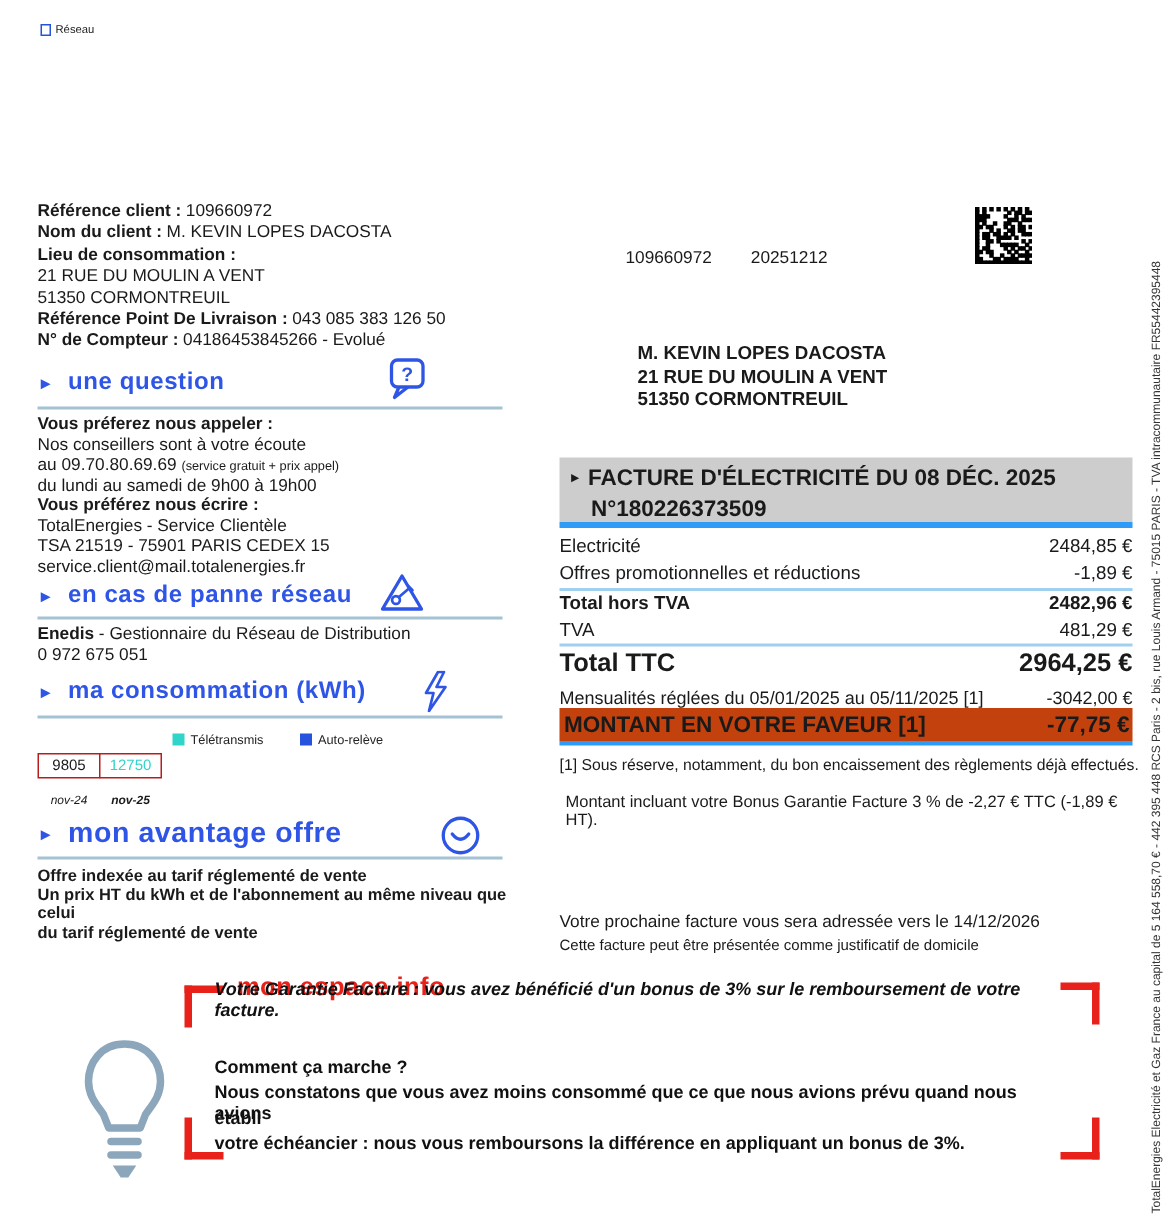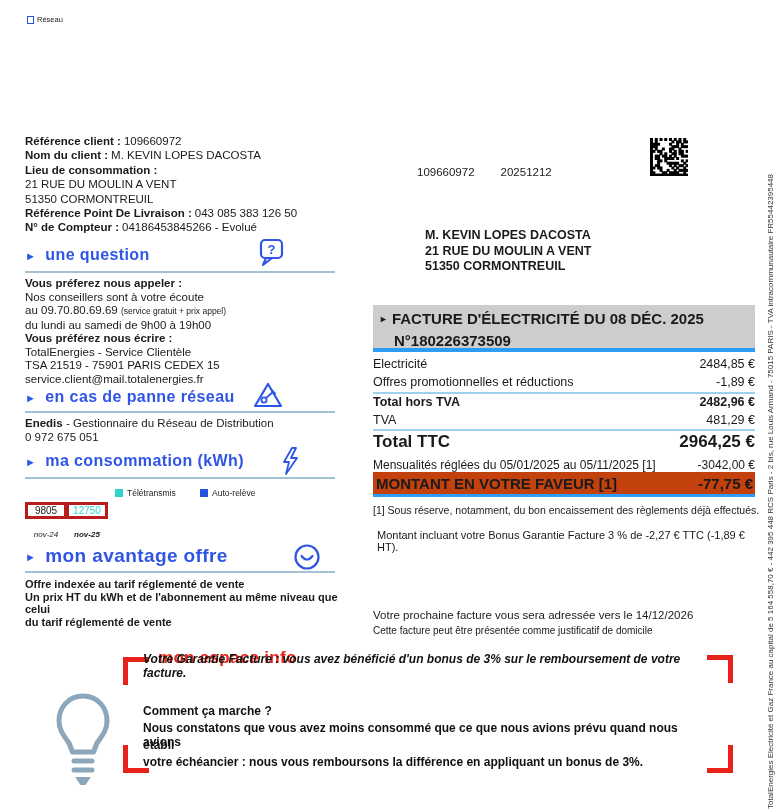--- a/index.html
+++ b/index.html
@@ -22,21 +22,21 @@
   .rule { height:2px; background:#a4c2d4; }
 
   .txtblock { font-size:11.5px; line-height:13.5px; width:340px; }
   .small-note { font-size:8.5px; }
 
   
   .legend-item { display:flex; align-items:center; gap:4px; font-size:8.5px; color:#222; }
   .sw { width:8px; height:8px; display:inline-block; }
   .sw-teal { background:#2fd5c8; }
   .sw-blue { background:#2553de; }
-  .valbox { width:42px; height:17px; border:3px solid #b91c1c; display:inline-flex; align-items:center; justify-content:center; font-size:10px; background:#fff; }
+  .valbox { width:42px; height:17px; border:1px solid #b91c1c; display:inline-flex; align-items:center; justify-content:center; font-size:10px; background:#fff; }
   .valbox.second { margin-left:-1px; color:#2fd5c8; }
   .pl { width:42px; display:inline-block; text-align:center; font-size:8px; font-style:italic; }
 
   .bold11 { font-weight:bold; font-size:11px; line-height:12.6px; }
 
   
   .refline { left:417px; top:166px; font-size:11.5px; }
   .refline span + span { margin-left:26px; }
   .mailing { left:425px; top:228px; font-weight:bold; font-size:12.5px; line-height:15.5px; }
 

